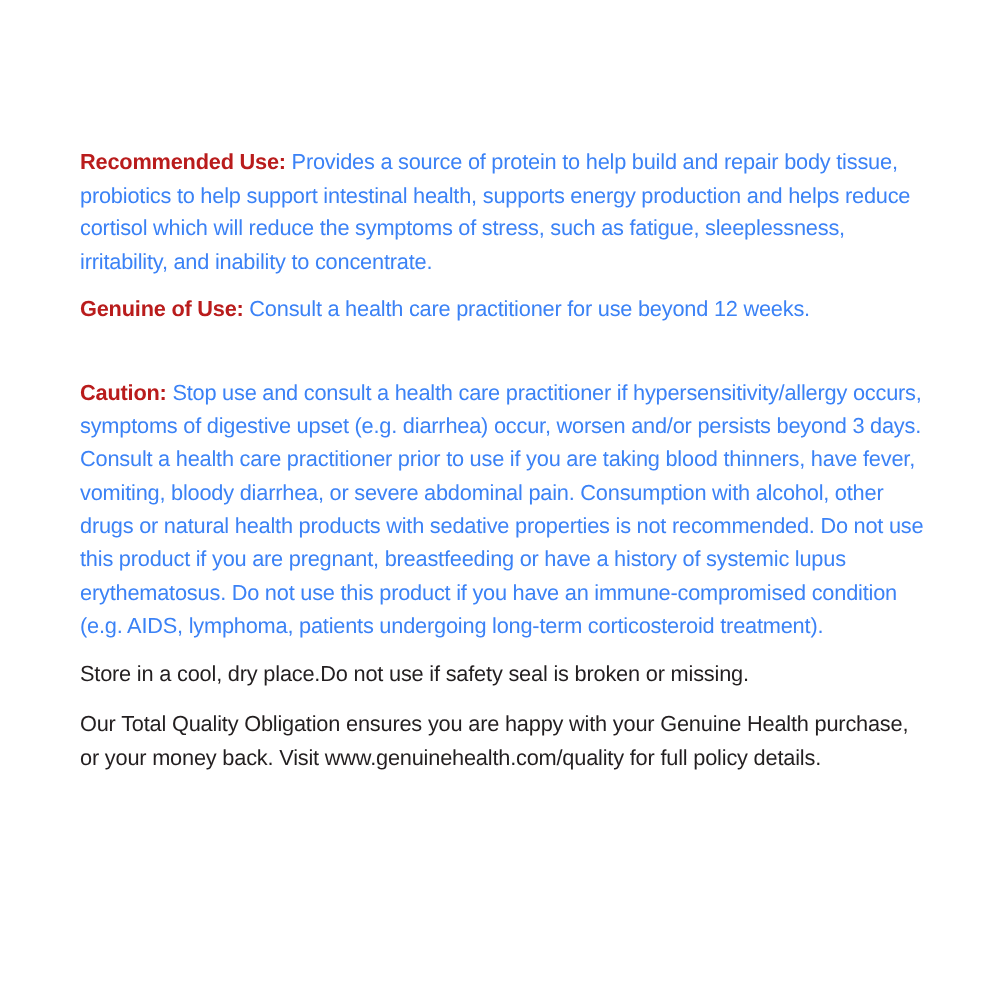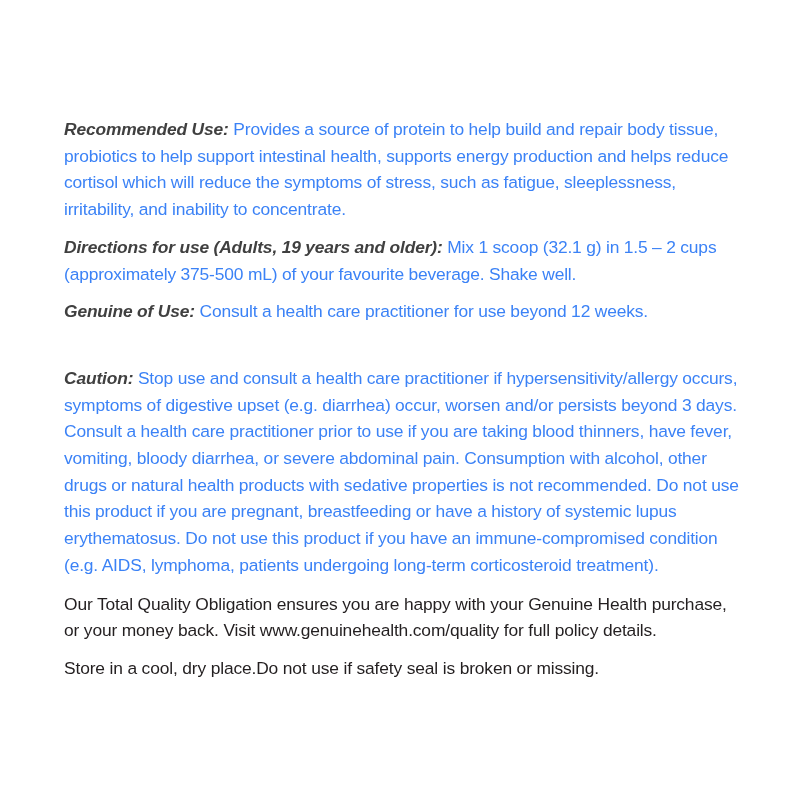--- a/index.html
+++ b/index.html
@@ -34,24 +34,23 @@
     font-size: 17.4px;
     line-height: 26.7px;
     letter-spacing: -0.15px;
     text-align: left;
     word-spacing: -0.1px;
   }
   .para:last-child {
     margin-bottom: 0;
   }
   .heading-inline {
-    color: #404040;
+    color: #b91c1c;
     font-weight: bold;
     letter-spacing: -0.15px;
-    font-style: italic;
   }
   .body-inline {
     color: #3b82f6;
     font-weight: normal;
   }
   .para-plain {
     margin: 0 0 11px 0;
     color: #231f20;
     font-size: 17.4px;
     line-height: 26.7px;
@@ -66,24 +65,23 @@
   }
 </style>
 </head>
 <body>
 
 <div id="label-panel">
   <div id="label-content">
 
     <p class="para"><span class="heading-inline">Recommended Use:</span><span class="body-inline"> Provides a source of protein to help build  and repair body tissue, probiotics to help support intestinal health, supports energy production and helps reduce cortisol which will reduce the symptoms of stress, such as fatigue, sleeplessness, irritability, and inability to concentrate.</span></p>
 
-    <p class="para"><span class="heading-inline">Directions for use (Adults, 19 years and older):</span><span class="body-inline"> Mix 1 scoop (32.1 g) in 1.5 – 2 cups (approximately 375-500 mL) of your favourite beverage. Shake well.</span></p>
 
     <p class="para"><span class="heading-inline">Genuine of Use:</span><span class="body-inline"> Consult a health care practitioner for use beyond 12 weeks.</span></p>
 
     <p class="para" id="para-caution"><span class="heading-inline">Caution:</span><span class="body-inline"> Stop use and consult a health care practitioner if hypersensitivity/allergy occurs, symptoms of digestive upset (e.g. diarrhea) occur, worsen and/or persists beyond 3 days. Consult a health care practitioner prior to use if you are taking blood thinners, have fever, vomiting, bloody diarrhea, or severe abdominal pain. Consumption with alcohol, other drugs or natural health products with sedative properties is not recommended. Do not use this product if you are pregnant, breastfeeding or have a history of systemic lupus erythematosus. Do not use this product if you have an immune-compromised condition (e.g. AIDS, lymphoma, patients undergoing long-term corticosteroid treatment).</span></p>
 
+    <p class="para-plain" id="para-store">Store in a cool, dry place.Do not use if safety seal is broken or missing.</p>
+
     <p class="para-plain">Our Total Quality Obligation ensures you are happy with your Genuine Health purchase, or your money back. Visit www.genuinehealth.com/quality for full policy details.</p>
-
-    <p class="para-plain" id="para-store">Store in a cool, dry place.Do not use if safety seal is broken or missing.</p>
 
   </div>
 </div>
 
 </body></html>

